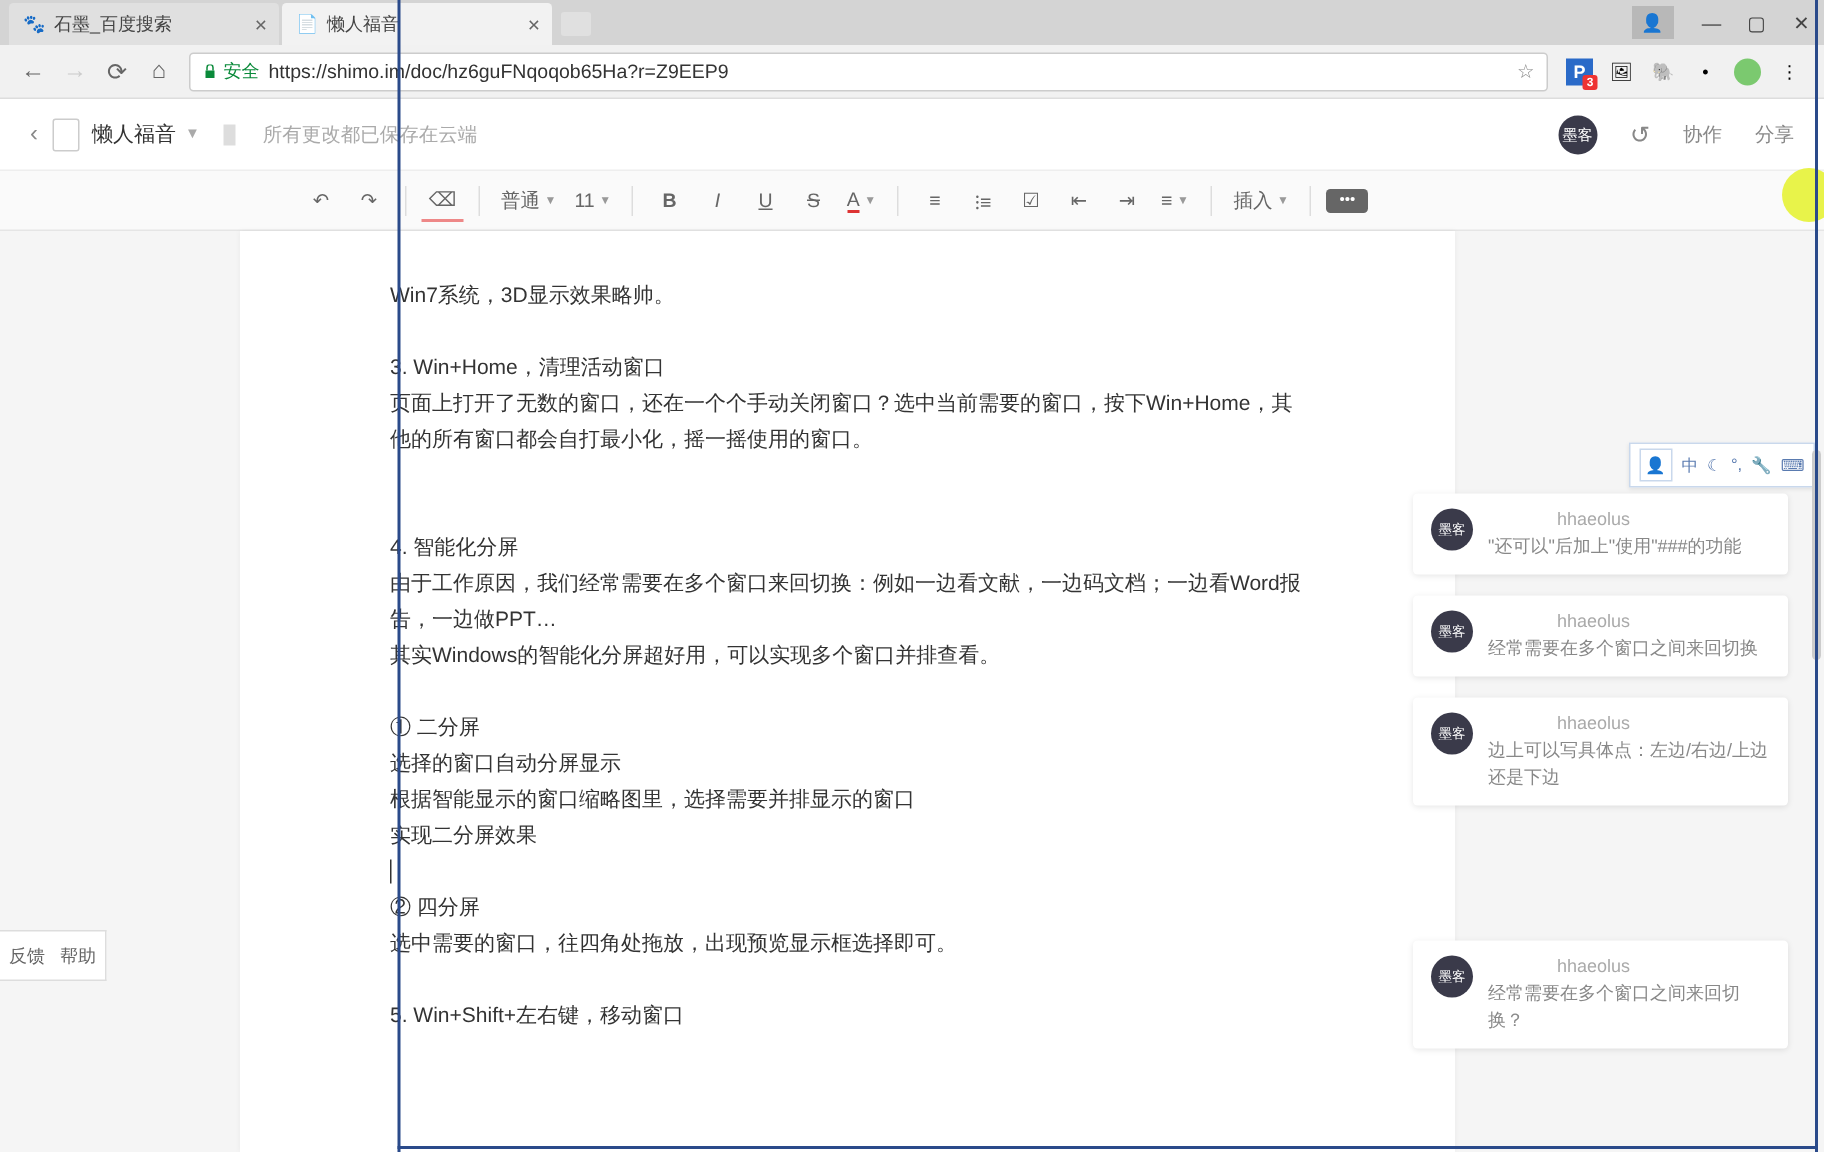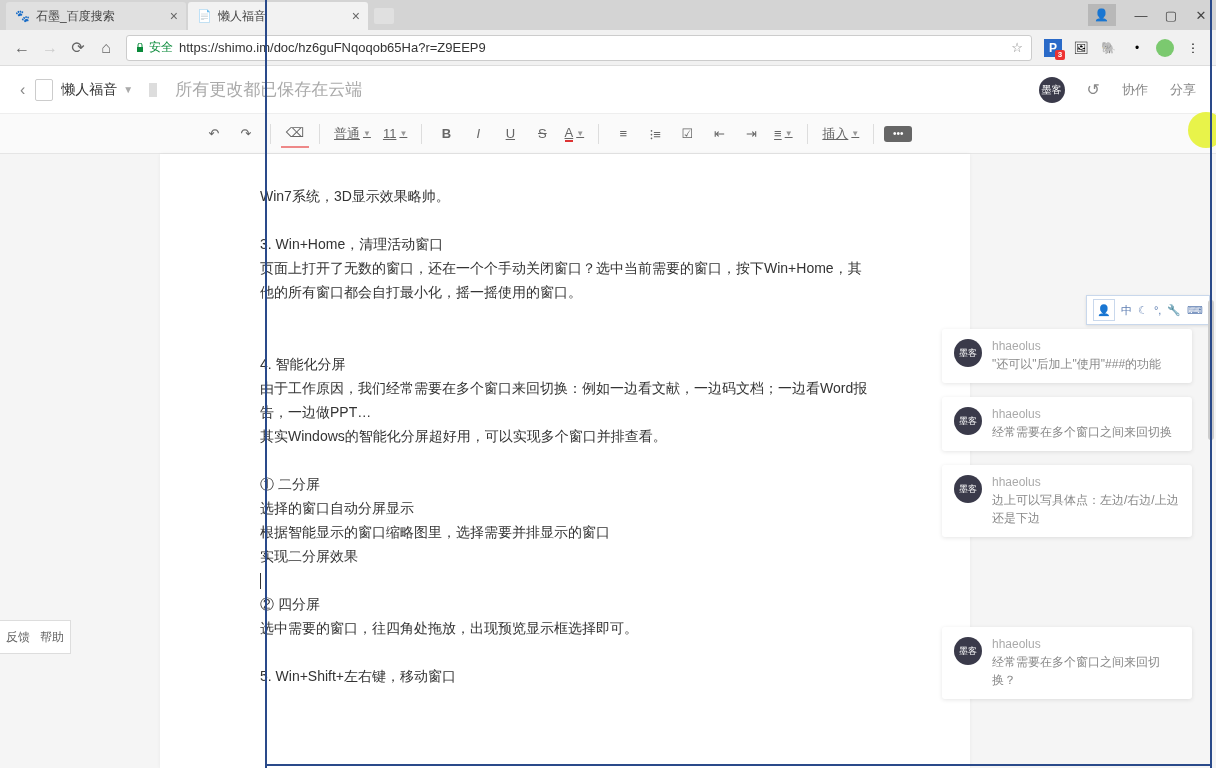--- a/index.html
+++ b/index.html
@@ -28,31 +28,31 @@
 .ext { width: 18px; height: 18px; display: flex; align-items: center; justify-content: center; font-size: 12px; position:relative; }
 .ext-badge { position:absolute; bottom:-3px; right:-3px; background:#e33; color:#fff; font-size:8px; width:10px; height:10px; border-radius:2px; display:flex; align-items:center; justify-content:center;}
 
 
 .doc-header { height: 48px; background: #fff; display: flex; align-items: center; padding: 0 20px; border-bottom: 1px solid #eee; }
 .back-chev { color: #888; font-size: 16px; margin-right: 10px; cursor:pointer; }
 .doc-icon { width: 18px; height: 22px; border: 1px solid #ccc; margin-right: 8px; border-radius: 2px; }
 .doc-title { font-size: 14px; color: #333; }
 .title-dd { color: #aaa; margin-left: 6px; font-size: 10px; }
 .bookmark { width: 8px; height: 14px; background: #ddd; margin-left: 16px; }
-.save-status { margin-left: 18px; color: #aaa; font-size: 17px; }
+.save-status { margin-left: 18px; color: #aaa; font-size: 13px; }
 .right-tools { margin-left: auto; display: flex; align-items: center; gap: 22px; }
 .avatar { width: 26px; height: 26px; border-radius: 50%; background: #3a3a4a; color: #fff; display:flex; align-items:center; justify-content:center; font-size:10px; }
 .tool-text { color: #888; font-size: 13px; cursor:pointer; }
 .tool-ico { color: #888; font-size: 16px; }
 
 
 .toolbar { height: 40px; background: #fafafa; border-bottom: 1px solid #e5e5e5; display: flex; align-items: center; padding-left: 200px; gap: 4px; }
 .tb-btn { min-width: 28px; height: 28px; display: flex; align-items: center; justify-content: center; color: #666; font-size: 13px; cursor:pointer; padding: 0 4px; }
 .tb-sep { width: 1px; height: 20px; background: #ddd; margin: 0 6px; }
-.tb-label { font-size: 13px; color: #666; display:flex; align-items:center; gap:3px;text-decoration:underline;}
+.tb-label { font-size: 13px; color: #666; display:flex; align-items:center; gap:3px;}
 .dd-caret { font-size: 8px; color: #999; }
 .tb-bold { font-weight: bold; }
 .tb-italic { font-style: italic; }
 .tb-under { text-decoration: underline; }
 .tb-strike { text-decoration: line-through; }
 .tb-color { border-bottom: 2px solid #d33; padding-bottom: 0; line-height: 14px;}
 
 
 .main { display: flex; height: calc(768px - 30px - 36px - 48px - 40px); background: #f5f5f5; }
 .left-gutter { width: 160px; }
@@ -60,21 +60,21 @@
 .paper p { margin-bottom: 0; }
 .paper .spacer { height: 24px; }
 .cursor { display: inline-block; width: 1px; height: 16px; background: #333; vertical-align: middle; }
 .right-gutter { flex:1; position: relative; padding-top: 180px;}
 
 
 .comments { position: absolute; left: -28px; top: 175px; }
 .comment { width: 250px; background: #fff; border-radius: 3px; box-shadow: 0 1px 4px rgba(0,0,0,0.1); padding: 10px 12px; margin-bottom: 14px; display: flex; gap: 10px; }
 .c-avatar { width: 28px; height: 28px; border-radius: 50%; background: #3a3a4a; flex-shrink: 0; display:flex; align-items:center; justify-content:center; color:#fff; font-size:9px;}
 .c-body { flex: 1; }
-.c-name { font-size: 12px; color: #aaa; margin-bottom: 2px; }
+.c-name { font-size: 12px; color: #aaa; margin-bottom: 2px; margin-left: 46px; }
 .c-text { font-size: 12px; color: #888; line-height: 18px; }
 
 
 .collab-box { position: absolute; right: 6px; top: 295px; background: #fff; border: 1px solid #c9d8ec; padding: 3px 6px; display: flex; align-items: center; gap: 6px; font-size: 11px; color: #5a7bb0; box-shadow: 0 1px 3px rgba(0,0,0,0.1);}
 .collab-avatar { width: 22px; height: 22px; border: 1px solid #c9d8ec; display:flex; align-items:center; justify-content:center; }
 
 
 .feedback { position: absolute; left: 0; top: 620px; background: #fff; border: 1px solid #ddd; border-left: none; padding: 8px 6px; font-size: 12px; color: #666; line-height: 16px; writing-mode: vertical-lr; text-orientation: upright; display:flex; flex-direction:column; gap:10px;}
 .feedback span { writing-mode: horizontal-tb; }
 

